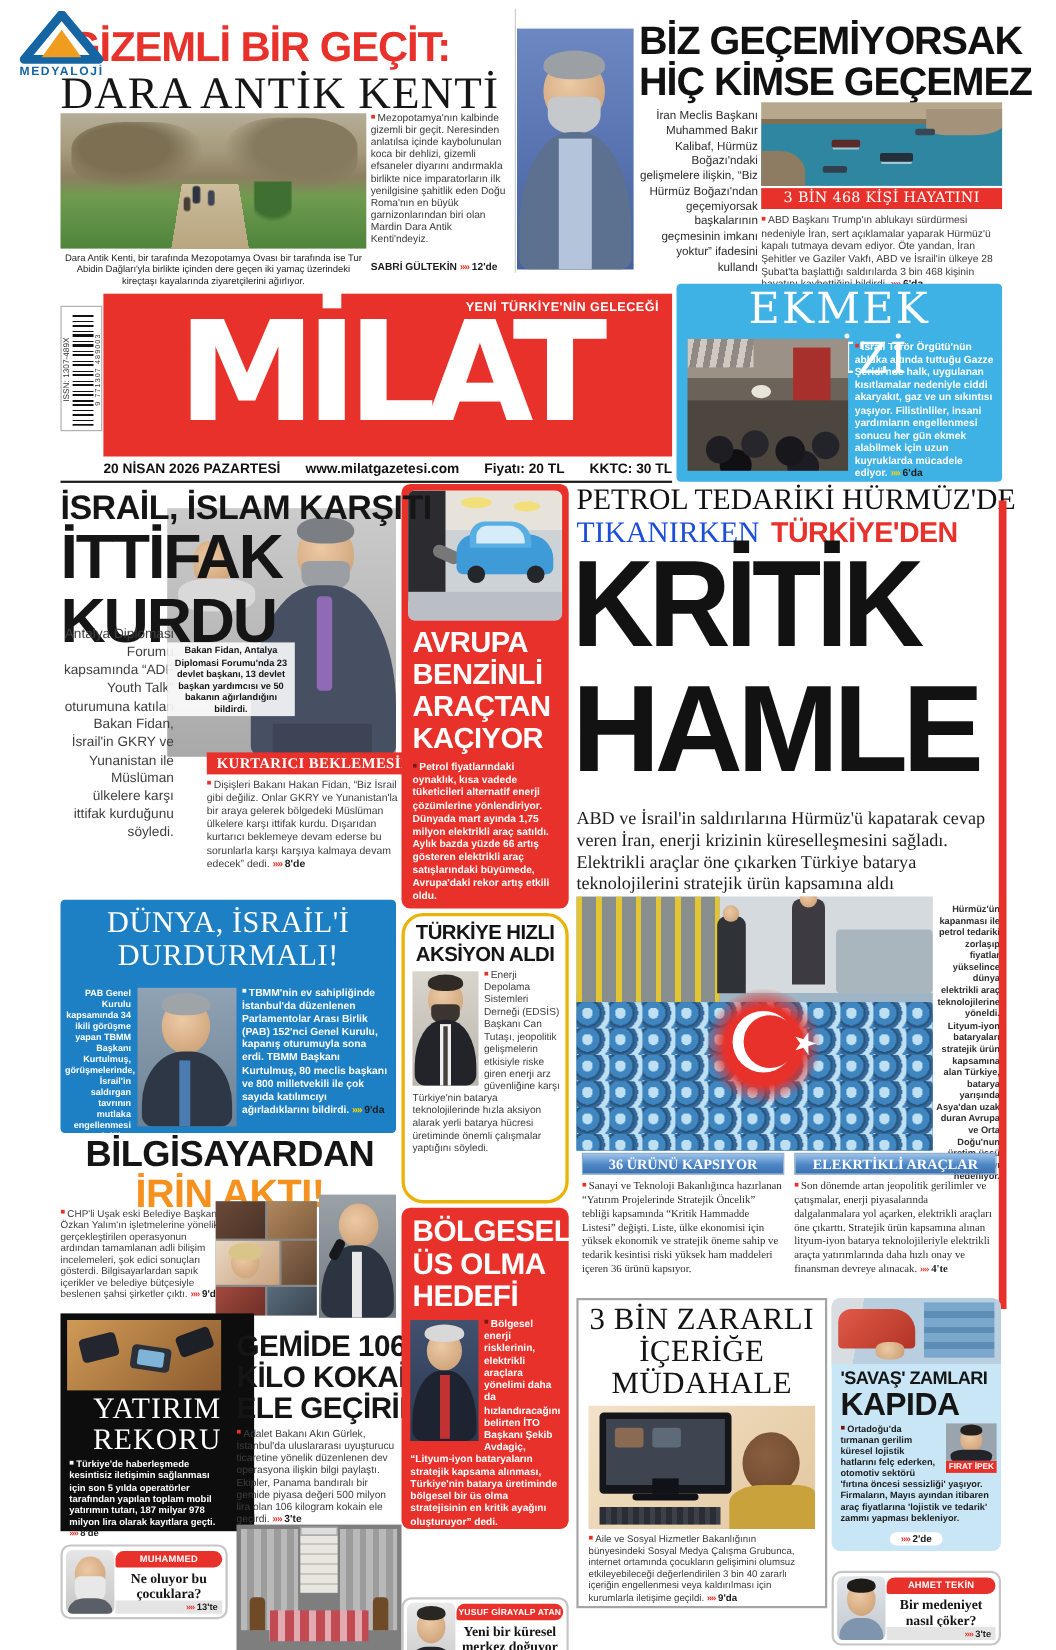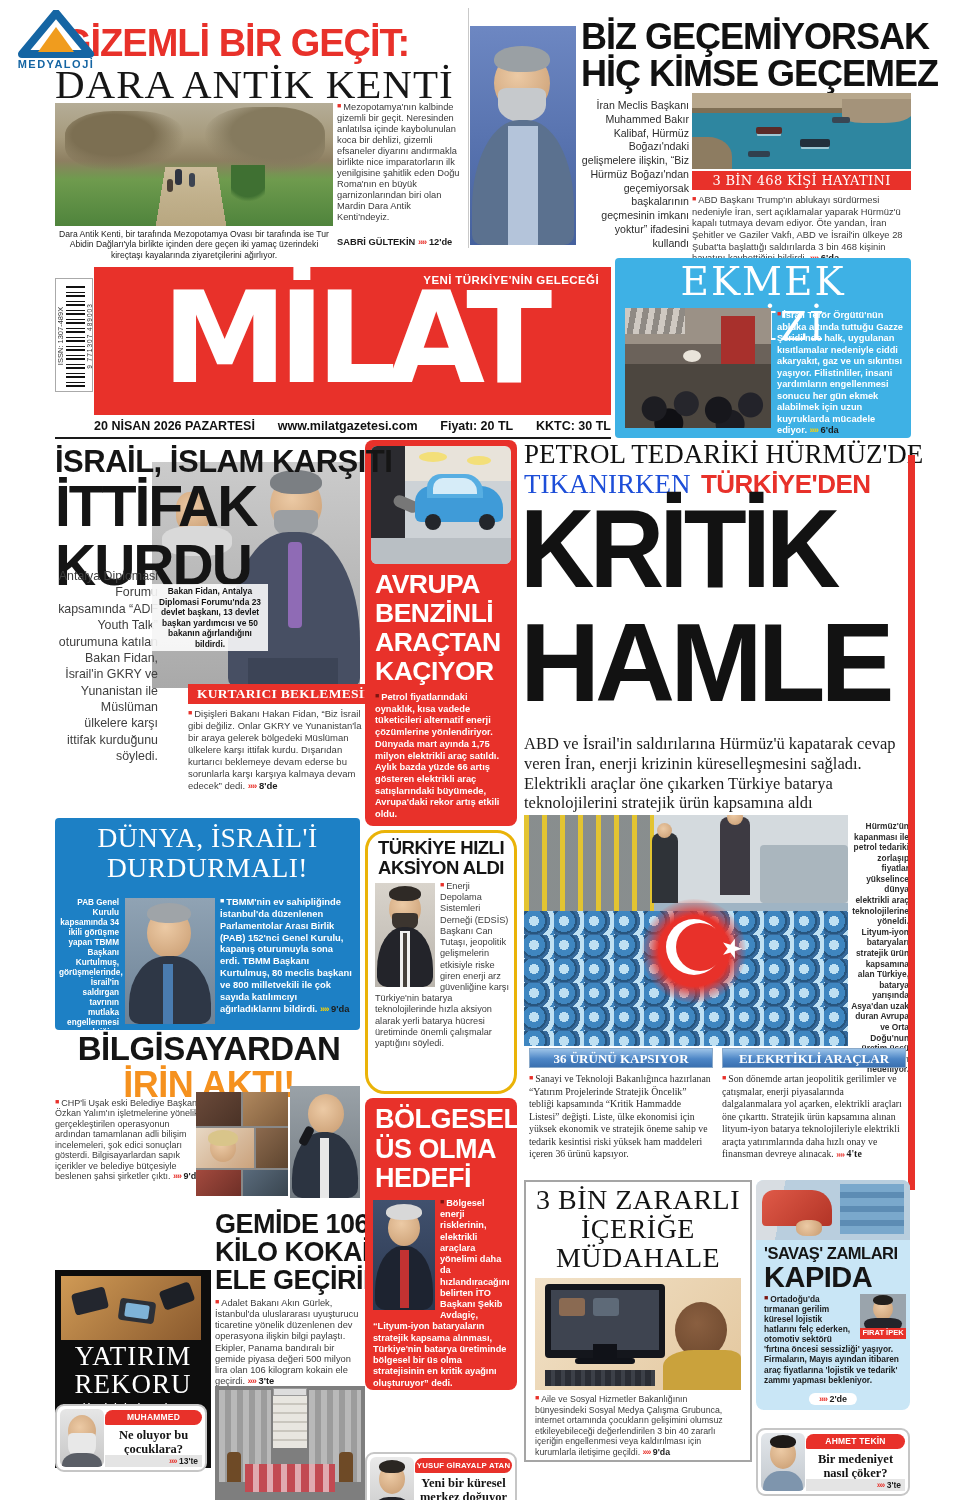--- a/index.html
+++ b/index.html
@@ -235,21 +235,21 @@
     <i class="sh" style="left:0;top:78px;width:45px;height:26px;background:linear-gradient(135deg,#a34a3e,#6e2f27)"></i>
     <i class="sh" style="left:47px;top:78px;width:45px;height:26px;background:linear-gradient(135deg,#5a6b7c,#39454f)"></i>
   </div>
   <div class="photo" style="left:290px;top:1086px;width:70px;height:112px;background:linear-gradient(180deg,#9aa2a8,#737b82)">
     <i class="head" style="left:18px;top:8px;width:36px;height:40px"></i>
     <i class="torso" style="left:2px;top:46px;width:66px;height:66px;background:#2c3441"></i>
     <i class="sh" style="left:30px;top:52px;width:9px;height:60px;background:#e8e8e8"></i>
     <i class="sh" style="left:12px;top:40px;width:9px;height:20px;background:#17181c;border-radius:4px;transform:rotate(28deg)"></i>
   </div>
 
-  <div class="abs" style="left:55px;top:1270px;width:156px;height:198px;background:#0d0d0d">
+  <div class="abs" style="left:55px;top:1194px;width:176px;height:198px;background:#0d0d0d">
     <div class="photo" style="left:6px;top:6px;width:140px;height:64px;background:linear-gradient(135deg,#d09a55,#8a5a2e)">
       <i class="sh" style="left:12px;top:14px;width:34px;height:22px;background:#23262e;border-radius:4px;transform:rotate(-14deg)"></i>
       <i class="sh" style="left:58px;top:24px;width:36px;height:22px;background:#2c3038;border-radius:4px;transform:rotate(8deg)"></i>
       <i class="sh" style="left:100px;top:10px;width:32px;height:20px;background:#1d2026;border-radius:4px;transform:rotate(-20deg)"></i>
       <i class="sh" style="left:64px;top:28px;width:24px;height:14px;background:#7fb3d8;border-radius:2px;transform:rotate(8deg)"></i>
     </div>
     <div class="ser w" style="position:absolute;left:0;top:72px;width:100%;text-align:center;font-size:27px;line-height:28px;letter-spacing:1px">
       <div>YATIRIM</div>
       <div>REKORU</div>
     </div>

